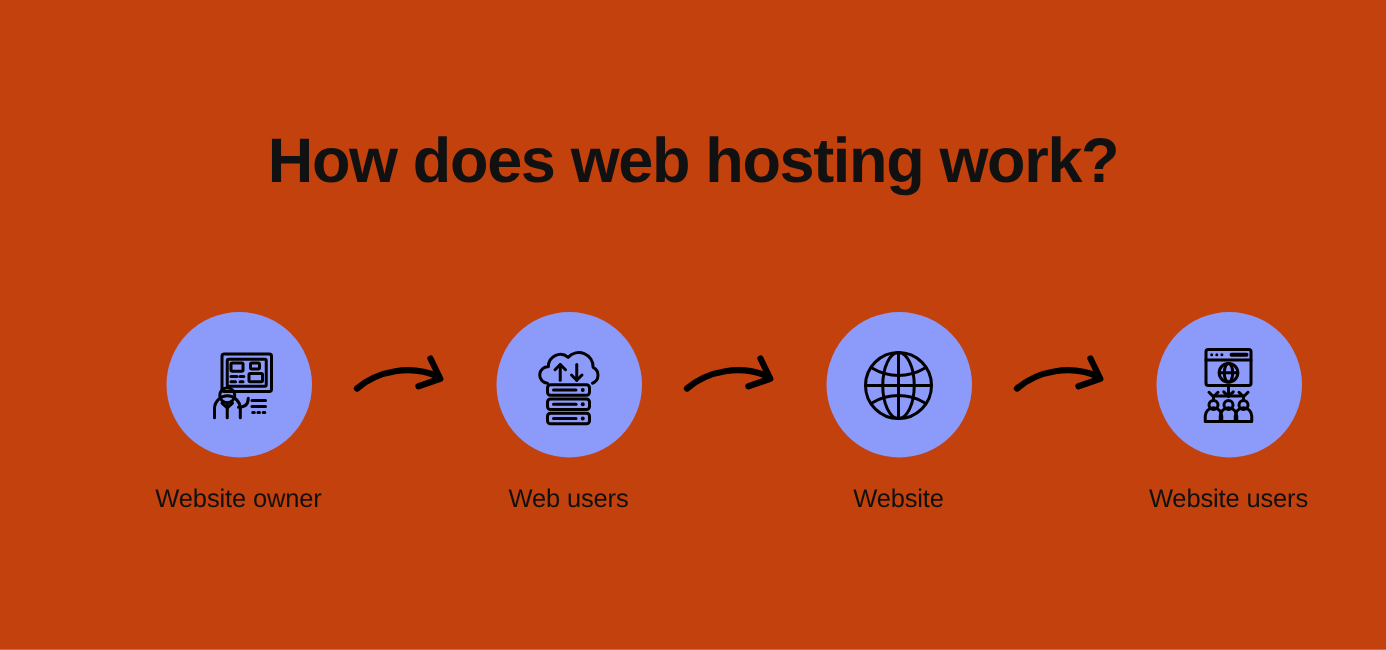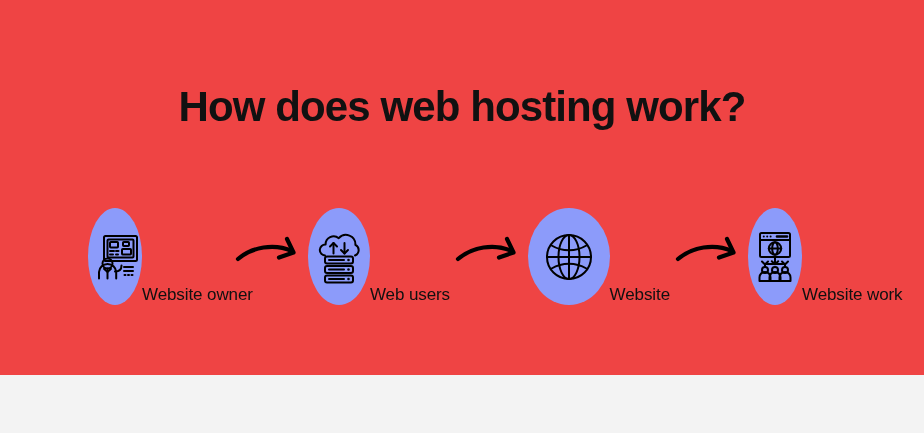--- a/index.html
+++ b/index.html
@@ -9,26 +9,26 @@
   body {
     width: 924px;
     height: 433px;
     background: #f3f3f3;
     font-family: "Liberation Sans", sans-serif;
     overflow: hidden;
     position: relative;
   }
   .infographic {
     width: 924px;
-    height: 375px;
+    height: 433px;
     position: relative;
     display: flex;
     flex-direction: column;
     align-items: center;
-    background: #ef4444;
+    background: #c2410c;
   }
   .title {
     position: absolute;
     top: 84px;
     left: 0;
     width: 924px;
     text-align: center;
     font-size: 42px;
     font-weight: 800;
     letter-spacing: -0.9px;
@@ -42,22 +42,22 @@
     width: 748px;
     height: 150px;
     display: flex;
     flex-direction: row;
     align-items: flex-start;
     justify-content: space-between;
   }
   .step {
     width: 142px;
     display: flex;
-    flex-direction: row;
-    align-items: flex-end;
+    flex-direction: column;
+    align-items: center;
     flex: 0 0 auto;
   }
   .circle {
     width: 97px;
     height: 97px;
     border-radius: 50%;
     background: #8c9bfa;
     display: flex;
     align-items: center;
     justify-content: center;
@@ -213,17 +213,17 @@
             <path d="M34 31.5 L37 34.5 L40 31.5"></path>
             <circle cx="17" cy="40" r="3"></circle>
             <path d="M11.5 51 v-3.6 a5.5 5.5 0 0 1 11 0 v3.6 z"></path>
             <circle cx="27" cy="40" r="3"></circle>
             <path d="M21.5 51 v-3.6 a5.5 5.5 0 0 1 11 0 v3.6 z"></path>
             <circle cx="37" cy="40" r="3"></circle>
             <path d="M31.5 51 v-3.6 a5.5 5.5 0 0 1 11 0 v3.6 z"></path>
           </svg>
         </span>
       </div>
-      <div class="step-label">Website work</div>
+      <div class="step-label">Website users</div>
     </div>
 
   </div>
 </div>
 
 </body></html>

